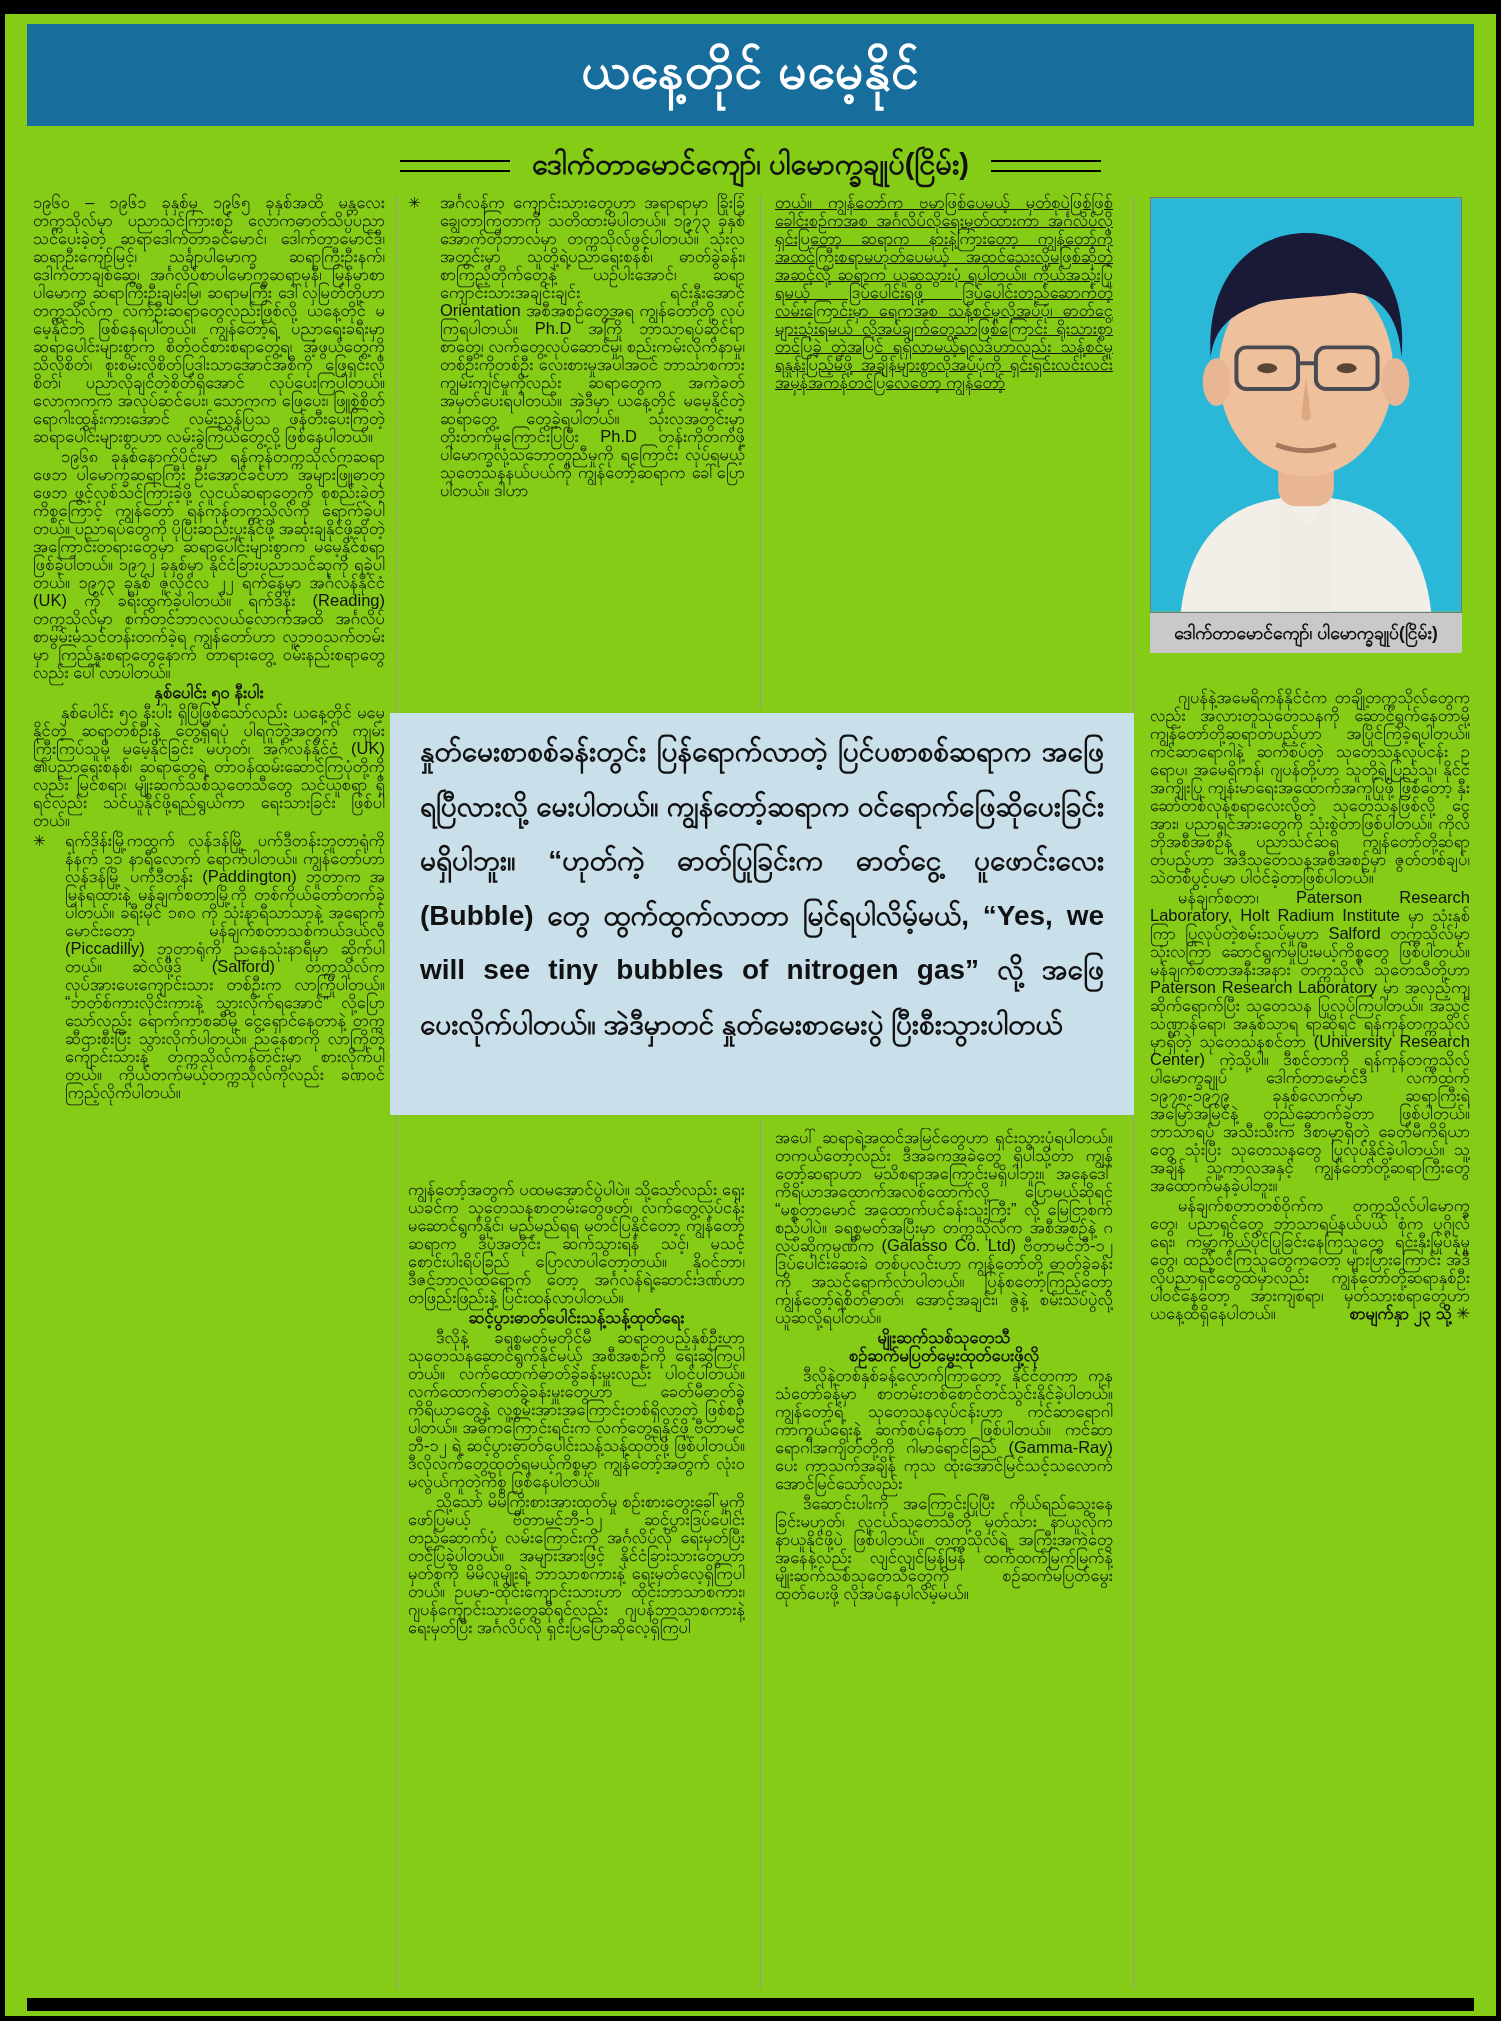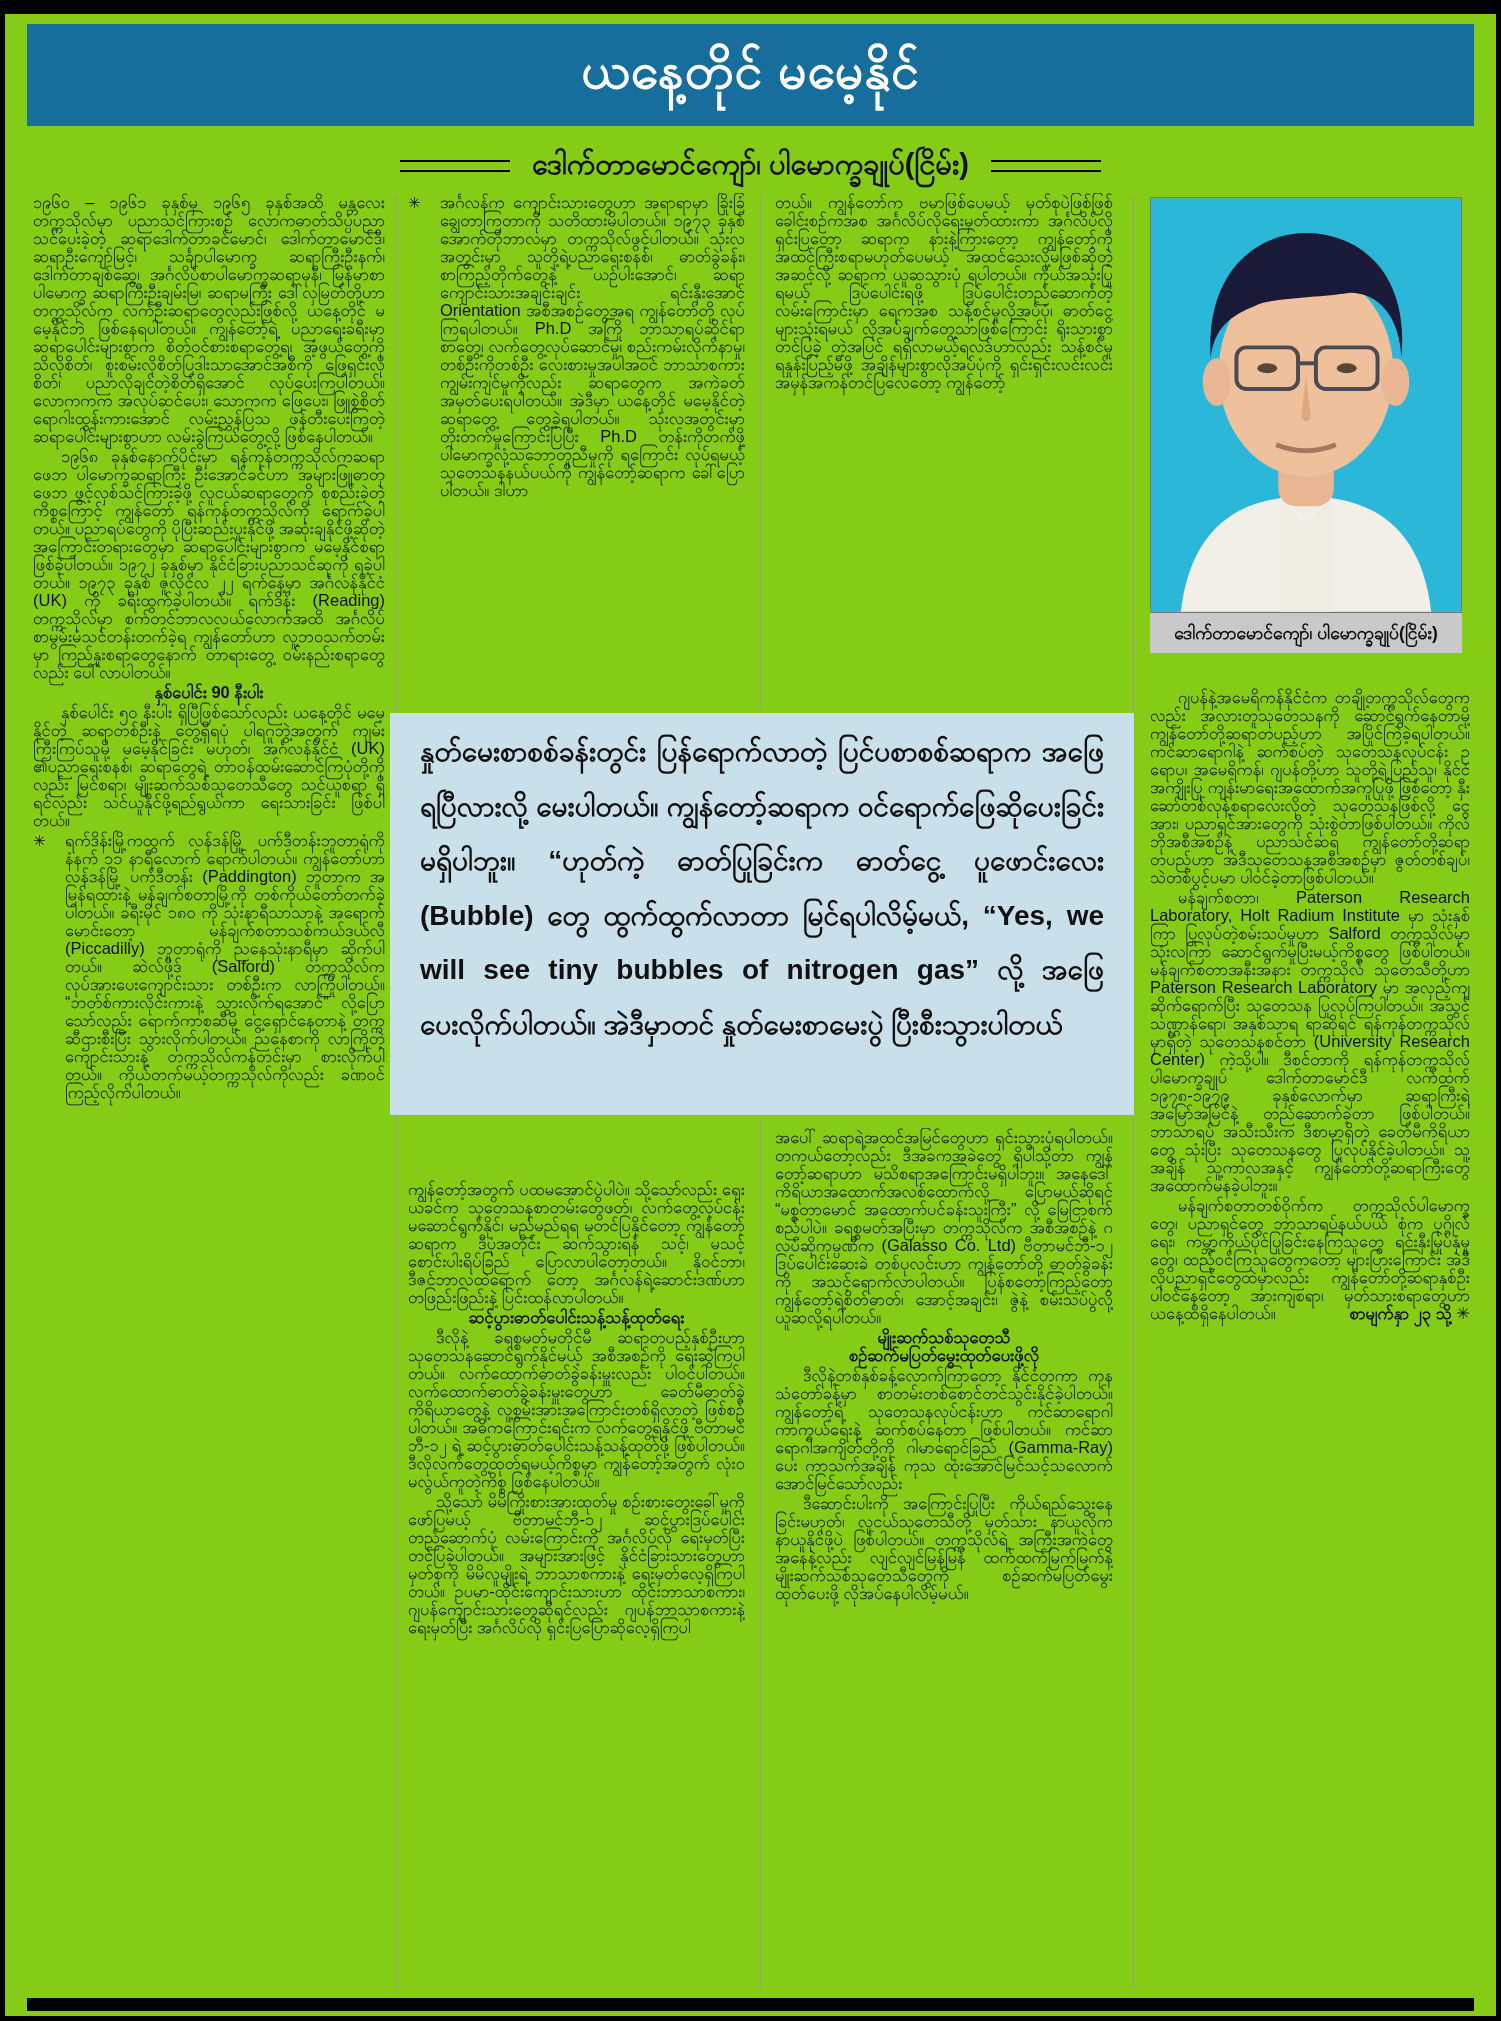--- a/index.html
+++ b/index.html
@@ -49,30 +49,30 @@
   </div>
 
   <div class="colrule" style="left:396px;top:195px;height:1795px;"></div>
   <div class="colrule" style="left:760px;top:195px;height:515px;"></div>
   <div class="colrule" style="left:760px;top:1120px;height:870px;"></div>
   <div class="colrule" style="left:1133px;top:195px;height:1795px;"></div>
 
   <div class="col" style="left:33px;top:193px;width:352px;height:1797px;">
     <p>၁၉၆၀ – ၁၉၆၁ ခုနှစ်မှ ၁၉၆၅ ခုနှစ်အထိ မန္တလေးတက္ကသိုလ်မှာ ပညာသင်ကြားစဉ် လောကဓာတ်သိပ္ပံပညာသင်ပေးခဲ့တဲ့ ဆရာဒေါက်တာခင်မောင်၊ ဒေါက်တာမောင်ဒီ၊ ဆရာဦးကျော်မြင့်၊ သင်္ချာပါမောက္ခ ဆရာကြီးဦးနက်၊ ဒေါက်တာချစ်ဆွေ၊ အင်္ဂလိပ်စာပါမောက္ခဆရာမုနီ၊ မြန်မာစာပါမောက္ခ ဆရာကြီးဦးချမ်းမြ၊ ဆရာမကြီး ဒေါ်လှမြတ်တို့ဟာ တက္ကသိုလ်က လက်ဦးဆရာတွေလည်းဖြစ်လို့ ယနေ့တိုင် မမေ့နိုင်ဘဲ ဖြစ်နေရပါတယ်။ ကျွန်တော့်ရဲ့ ပညာရေးခရီးမှာ ဆရာပေါင်းများစွာက စိတ်ဝင်စားစရာတွေ့ရ၊ အံ့ဖွယ်တွေ့ကို သိလိုစိတ်၊ စူးစမ်းလိုစိတ်ပြဒါးသာအောင်အစီကို ဖြေရှင်းလိုစိတ်၊ ပညာလိုချင်တဲ့စိတ်ရှိအောင် လုပ်ပေးကြပါတယ်။ လောကကက အလုပ်ဆင်ပေး၊ သောကက ဖြေပေး၊ ဖြူစွဲစိတ်ရောဂါးထွန်းကားအောင် လမ်းညွှန်ပြသ ဖန်တီးပေးကြတဲ့ ဆရာပေါင်းများစွာဟာ လမ်းခွဲကြယ်တွေ့လို့ ဖြစ်နေပါတယ်။</p>
     <p class="indent">၁၉၆၈ ခုနှစ်နောက်ပိုင်းမှာ ရန်ကုန်တက္ကသိုလ်ကဆရာဖေဘ ပါမောက္ခဆရာကြီး ဦးအောင်ခင်ဟာ အများဖြူဓာတုဖေဘ ဖွင့်လှစ်သင်ကြားခဲ့ဖို့ လူငယ်ဆရာတွေကို စုစည်းခဲ့တဲ့ကိစ္စကြောင့် ကျွန်တော် ရန်ကုန်တက္ကသိုလ်ကို ရောက်ခဲ့ပါတယ်။ ပညာရပ်တွေကို ပိုပြီးဆည်းပူးနိုင်ဖို့ အဆုံးချနိုင်ဖို့ဆိုတဲ့ အကြောင်းတရားတွေမှာ ဆရာပေါင်းများစွာက မမေ့နိုင်စရာဖြစ်ခဲ့ပါတယ်။ ၁၉၇၂ ခုနှစ်မှာ နိုင်ငံခြားပညာသင်ဆုကို ရခဲ့ပါတယ်။ ၁၉၇၃ ခုနှစ် ဇူလိုင်လ ၂၂ ရက်နေ့မှာ အင်္ဂလန်နိုင်ငံ (UK) ကို ခရီးထွက်ခဲ့ပါတယ်။ ရက်ဒိန်း (Reading) တက္ကသိုလ်မှာ စက်တင်ဘာလလယ်လောက်အထိ အင်္ဂလိပ်စာမွမ်းမံသင်တန်းတက်ခဲ့ရ ကျွန်တော်ဟာ လူ့ဘဝသက်တမ်းမှာ ကြည်နူးစရာတွေနောက် တာရားတွေ့ ဝမ်းနည်းစရာတွေလည်း ပေါ်လာပါတယ်။</p>
-    <p class="subhead">နှစ်ပေါင်း 90 နီးပါး</p>
+    <p class="subhead">နှစ်ပေါင်း ၅၀ နီးပါး</p>
     <p class="indent">နှစ်ပေါင်း ၅၀ နီးပါး ရှိပြီဖြစ်သော်လည်း ယနေ့တိုင် မမေ့နိုင်တဲ့ ဆရာတစ်ဦးနဲ့ တွေ့ရှိရပုံ ပါရဂူဘွဲ့အတွက် ကျမ်းကြီးကြပ်သူမို့ မမေ့နိုင်ခြင်း မဟုတ်၊ အင်္ဂလန်နိုင်ငံ (UK) ၏ပညာရေးစနစ်၊ ဆရာတွေရဲ့ တာဝန်ထမ်းဆောင်ကြပုံတို့ကိုလည်း မြင်စရာ၊ မျိုးဆက်သစ်သုတေသီတွေ သင်ယူစရာ ရှိရင်လည်း သင်ယူနိုင်ဖို့ရည်ရွယ်ကာ ရေးသားခြင်း ဖြစ်ပါတယ်။</p>
     <p class="bullet"><span class="star">✳</span><span>ရက်ဒိန်းမြို့ကထွက် လန်ဒန်မြို့ ပက်ဒီတန်းဘူတာရုံကို နံနက် ၁၁ နာရီလောက် ရောက်ပါတယ်။ ကျွန်တော်ဟာ လန်ဒန်မြို့ ပက်ဒီတန်း (Paddington) ဘူတာက အမြန်ရထားနဲ့ မန်ချက်စတာမြို့ကို တစ်ကိုယ်တော်တက်ခဲ့ပါတယ်။ ခရီးမိုင် ၁၈၀ ကို သုံးနာရီသာသာနဲ့ အရောက်မောင်းတော့ မန်ချက်စတာသစ်ကယ်ဒယ်လီ (Piccadilly) ဘူတာရုံကို ညနေသုံးနာရီမှာ ဆိုက်ပါတယ်။ ဆဲလ်ဖို့ဒ် (Salford) တက္ကသိုလ်က လုပ်အားပေးကျောင်းသား တစ်ဦးက လာကြိုပါတယ်။ “ဘတ်စ်ကားလိုင်းကားနဲ့ သွားလိုက်ရအောင်” လို့ပြောသော်လည်း ရောက်ကာစဆီမို့ ငွေ့ရှောင်နေတာနဲ့ တက္ကဆီဌားစီးပြီး သွားလိုက်ပါတယ်။ ညနေစာကို လာကြိုတဲ့ကျောင်းသားနဲ့ တက္ကသိုလ်ကန်တင်းမှာ စားလိုက်ပါတယ်။ ကိုယ်တက်မယ့်တက္ကသိုလ်ကိုလည်း ခဏဝင်ကြည့်လိုက်ပါတယ်။</span></p>
   </div>
 
   <div class="col" style="left:408px;top:193px;width:337px;height:517px;">
     <p class="bullet"><span class="star">✳</span><span>အင်္ဂလန်က ကျောင်းသားတွေဟာ အရာရာမှာ ခြိုးခြံချွေတာကြတာကို သတိထားမိပါတယ်။ ၁၉၇၃ ခုနှစ် အောက်တိုဘာလမှာ တက္ကသိုလ်ဖွင့်ပါတယ်။ သုံးလအတွင်းမှာ သူတို့ရဲ့ပညာရေးစနစ်၊ ဓာတ်ခွဲခန်း၊ စာကြည့်တိုက်တွေနဲ့ ယဉ်ပါးအောင်၊ ဆရာ ကျောင်းသားအချင်းချင်း ရင်းနှီးအောင် Orientation အစီအစဉ်တွေအရ ကျွန်တော်တို့ လုပ်ကြရပါတယ်။ Ph.D အကြို ဘာသာရပ်ဆိုင်ရာ စာတွေ့၊ လက်တွေ့လုပ်ဆောင်မှု၊ စည်းကမ်းလိုက်နာမှု၊ တစ်ဦးကိုတစ်ဦး လေးစားမှုအပါအဝင် ဘာသာစကားကျွမ်းကျင်မှုကိုလည်း ဆရာတွေက အကဲခတ်အမှတ်ပေးရပါတယ်။ အဲဒီမှာ ယနေ့တိုင် မမေ့နိုင်တဲ့ဆရာတွေ့ တွေ့ခဲ့ရပါတယ်။ သုံးလအတွင်းမှာ တိုးတက်မှုကြောင်းပြပြီး Ph.D တန်းကိုတက်ဖို့ ပါမောက္ခလုံ့သဘောတူညီမှုကို ရကြောင်း လုပ်ရမယ့် သုတေသနနယ်ပယ်ကို ကျွန်တော့်ဆရာက ခေါ်ပြောပါတယ်။ ဒါဟာ</span></p>
   </div>
 
-  <div class="col" style="left:775px;top:193px;width:338px;height:517px;">
+  <div class="col" style="left:775px;top:193px;width:338px;height:517px;text-decoration:underline;">
     <p>တယ်။ ကျွန်တော်က ဗမာဖြစ်ပေမယ့် မှတ်စုပဲဖြစ်ဖြစ် ခေါင်းစဉ်ကအစ အင်္ဂလိပ်လိုရေးမှတ်ထားကာ အင်္ဂလိပ်လိုရှင်းပြတော့ ဆရာက နားနဲ့ကြားတော့ ကျွန်တော့်ကို အထင်ကြီးစရာမဟုတ်ပေမယ့် အထင်သေးလို့မဖြစ်ဆိုတဲ့အဆင့်လို့ ဆရာက ယူဆသွားပုံ ရပါတယ်။ ကိုယ်အသုံးပြုရမယ့် ဒြပ်ပေါင်းရဖို့ ဒြပ်ပေါင်းတည်ဆောက်တဲ့လမ်းကြောင်းမှာ ရေကအစ သန့်စင်မှုလိုအပ်ပုံ၊ ဓာတ်ငွေ့များသုံးရမယ် လိုအပ်ချက်တွေ့သာဖြစ်ကြောင်း ရိုးသားစွာတင်ပြခဲ့ တဲ့အပြင် ရရှိလာမယ့်ရလဒ်ဟာလည်း သန့်စင်မှု ရနှုန်းပြည့်မီဖို့ အချိန်များစွာလိုအပ်ပုံကို ရှင်းရှင်းလင်းလင်း အမှန်အကန်တင်ပြလေတော့ ကျွန်တော့်</p>
   </div>
 
   <div class="quotebox">
     <span>နှုတ်မေးစာစစ်ခန်းတွင်း ပြန်ရောက်လာတဲ့ ပြင်ပစာစစ်ဆရာက အဖြေရပြီလားလို့ မေးပါတယ်။ ကျွန်တော့်ဆရာက ဝင်ရောက်ဖြေဆိုပေးခြင်းမရှိပါဘူး။ “ဟုတ်ကဲ့ ဓာတ်ပြုခြင်းက ဓာတ်ငွေ့ ပူဖောင်းလေး (Bubble) တွေ ထွက်ထွက်လာတာ မြင်ရပါလိမ့်မယ်, “Yes, we will see tiny bubbles of nitrogen gas” လို့ အဖြေပေးလိုက်ပါတယ်။ အဲဒီမှာတင် နှုတ်မေးစာမေးပွဲ ပြီးစီးသွားပါတယ်</span>
   </div>
 
   <div class="col" style="left:408px;top:1180px;width:337px;height:862px;">
     <p>ကျွန်တော့်အတွက် ပထမအောင်ပွဲပါပဲ။ သို့သော်လည်း ရှေးယခင်က သုတေသနစာတမ်းတွေဖတ်၊ လက်တွေ့လုပ်ငန်း မဆောင်ရွက်နိုင်၊ မည်မည်ရရ မတင်ပြနိုင်တော့ ကျွန်တော့်ဆရာက ဒီပုံအတိုင်း ဆက်သွားရန် သင့်၊ မသင့် စောင်းပါးရိပ်ခြည် ပြောလာပါတော့တယ်။ နိုဝင်ဘာ၊ ဒီဇင်ဘာလထဲရောက် တော့ အင်္ဂလန်ရဲ့ဆောင်းဒဏ်ဟာ တဖြည်းဖြည်းနဲ့ ပြင်းထန်လာပါတယ်။</p>
     <p class="subhead">ဆင့်ပွားဓာတ်ပေါင်းသန့်သန့်ထုတ်ရေး</p>

